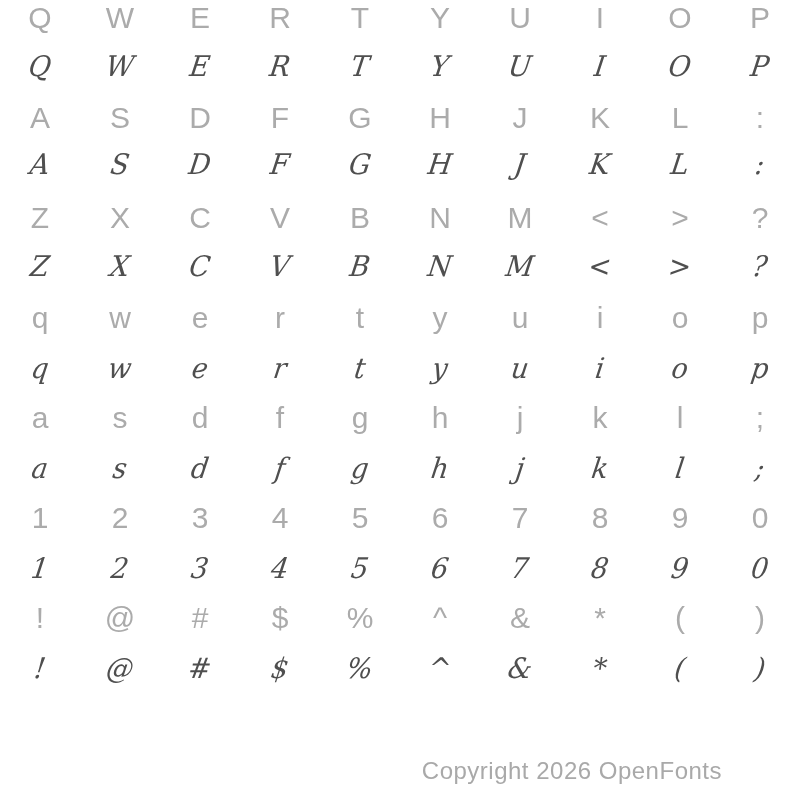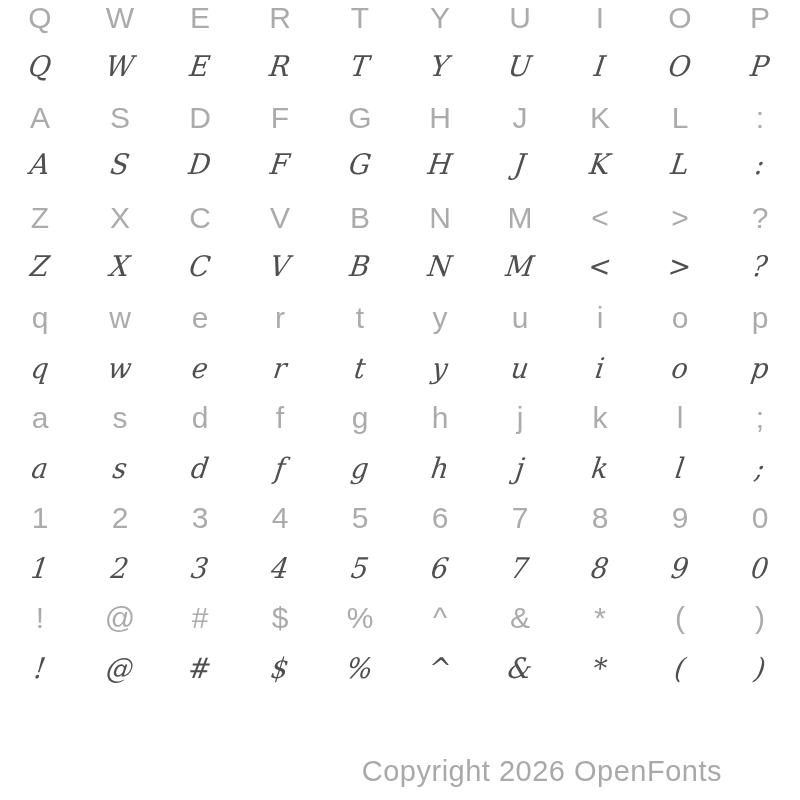--- a/index.html
+++ b/index.html
@@ -57,21 +57,21 @@
   .p6r { top: 594px; }  .p6s { top: 644px; }
   .footer {
     position: absolute;
     top: 753px;
     left: 0;
     width: 800px;
     box-sizing: border-box;
     padding-right: 78px;
     text-align: right;
     color: #a9a9a9;
-    font-size: 29px;
+    font-size: 24px;
     line-height: 36px;
     letter-spacing: 0.5px;
   }
 </style>
 </head>
 <body>
 
 <div class="row ref-row p0r">
     <span class="cell">Q</span>
     <span class="cell">W</span>

